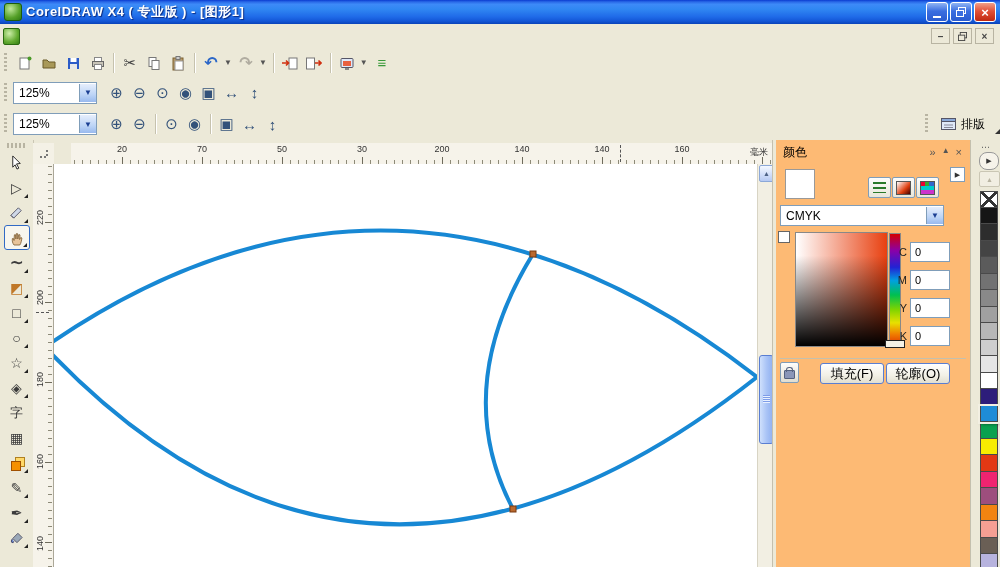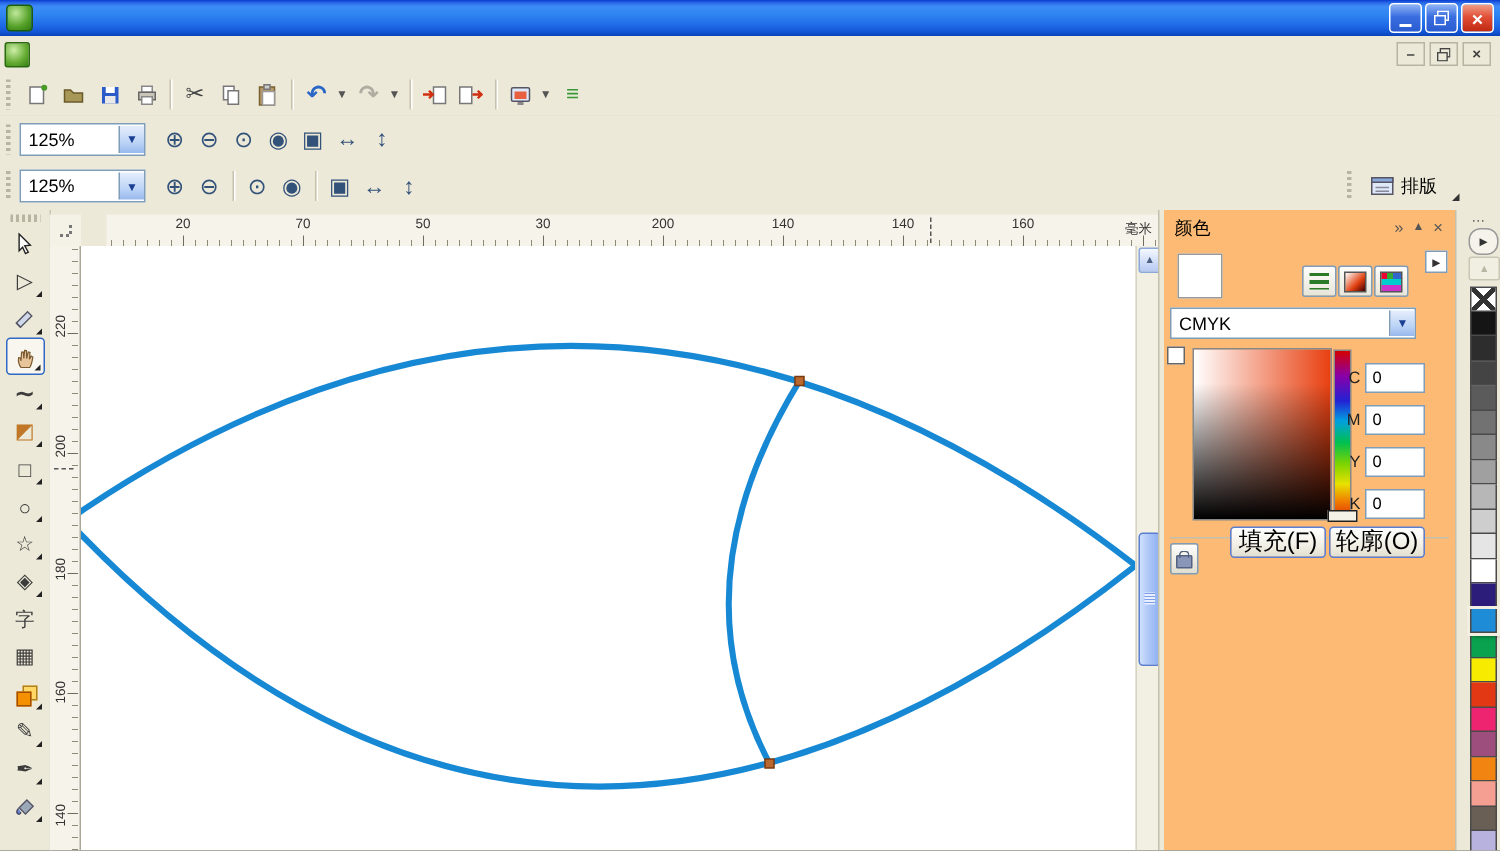--- a/index.html
+++ b/index.html
@@ -45,21 +45,21 @@
   .custom-g{color:#3a9a3a;font-weight:bold;font-size:15px;}
   .dd{font-size:8px;color:#555;margin:0 2px 0 1px;}
   
   .combo{width:82px;height:20px;background:#fff;border:1px solid #7f9db9;display:flex;align-items:center;margin-right:8px;}
   .combo .cval{flex:1;padding-left:5px;}
   .combo .cbtn{width:16px;height:18px;background:linear-gradient(180deg,#e6eefc,#bcd4f6 60%,#98b9ee);
     border-left:1px solid #7f9db9;display:flex;align-items:center;justify-content:center;
     color:#1b3f93;font-size:8px;}
   .zic{width:23px;height:22px;display:flex;align-items:center;justify-content:center;
     font-size:15px;color:#33527a;}
-  #layoutbar{margin-left:auto;display:flex;align-items:center;padding-right:27px;}
+  #layoutbar{margin-left:auto;display:flex;align-items:center;padding-right:0;}
   #layout-btn{display:flex;align-items:center;gap:4px;padding:2px 6px;}
   .corner-tri{width:0;height:0;border-left:5px solid transparent;border-bottom:5px solid #333;margin-left:4px;margin-top:14px;}
   
   #workspace{position:absolute;left:0;top:140px;width:1000px;height:427px;background:#ece9d8;}
   
   #toolbox{position:absolute;left:0;top:0;width:33px;height:427px;border-right:1px solid #cac6b4;
     display:flex;flex-direction:column;align-items:center;background:#ece9d8;}
   #toolbox .tgrip{width:20px;height:5px;margin:3px 0 2px 0;
     background:repeating-linear-gradient(90deg,#b8b4a2 0 2px,transparent 2px 4px);}
   .tool{position:relative;width:26px;height:25px;display:flex;align-items:center;justify-content:center;
@@ -144,23 +144,23 @@
   .chrow{display:flex;align-items:center;height:20px;margin-bottom:8px;}
   .chlabel{width:13px;text-align:right;margin-right:3px;color:#222;font-size:11px;}
   .chfield{width:34px;height:18px;background:#fff;border:1px solid #7f9db9;padding-left:4px;
     display:flex;align-items:center;font-size:11px;}
   #ddiv{position:absolute;left:4px;top:218px;width:186px;border-top:1px solid #c4c0ae;}
   #lockbtn{position:absolute;left:4px;top:222px;width:17px;height:19px;border:1px solid #7f9db9;border-radius:2px;
     background:linear-gradient(180deg,#fdfdfb,#e0ddd0);display:flex;align-items:center;justify-content:center;}
   .lock-ic{width:9px;height:7px;background:#8a96b8;border:1px solid #55627f;border-radius:1px;position:relative;margin-top:3px;}
   .lock-ic:before{content:"";position:absolute;left:1px;top:-4px;width:5px;height:4px;border:1px solid #55627f;
     border-bottom:none;border-radius:3px 3px 0 0;}
-  .xpbtn{position:absolute;top:211px;height:19px;border:1px solid #5a7ed2;border-radius:3px;
+  .xpbtn{position:absolute;top:223px;height:19px;border:1px solid #5a7ed2;border-radius:3px;
     background:linear-gradient(180deg,#fff,#f2f0e6 60%,#e2dfd0);display:flex;align-items:center;justify-content:center;
-    font-size:16px;color:#000;}
+    font-size:13px;color:#000;}
   #fillbtn{left:44px;width:62px;}
   #outlinebtn{left:110px;width:62px;}
   
   #palette{position:absolute;left:970px;top:0;width:30px;height:427px;background:#ece9d8;
     border-left:1px solid #c4c0ae;box-sizing:border-box;}
   #pdots{position:absolute;left:10px;top:2px;font-size:9px;color:#666;letter-spacing:1px;}
   #pflyout{position:absolute;left:8px;top:12px;width:18px;height:16px;border:1px solid #999;border-radius:8px;
     background:#f6f3ea;display:flex;align-items:center;justify-content:center;font-size:7px;color:#333;}
   #pscrollup{position:absolute;left:8px;top:31px;width:19px;height:14px;border:1px solid #cac6b4;border-radius:2px;
     background:#f1eee2;color:#b8b4a2;font-size:7px;display:flex;align-items:center;justify-content:center;}
@@ -169,20 +169,21 @@
   .swatch:first-child{border-top:1px solid #4a4a4a;}
   .swatch.sel{position:relative;z-index:2;outline:2px solid #f2efe2;box-shadow:1px 2px 3px rgba(0,0,0,.55);}
 </style>
 </head>
 <body>
 
 <div id="app">
 
   <div id="titlebar">
     <div id="app-icon"></div>
+    <span id="title-text">CorelDRAW X4 ( 专业版 ) - [图形1]</span>
     <div class="winbtns">
       <div class="wbtn">
           <span class="minline"></span>
         </div>
       <div class="wbtn">
         <svg width="10" height="10" viewBox="0 0 10 10">
             <rect x="2.5" y="0.5" width="7" height="6" fill="none" stroke="#fff"></rect>
             <rect x="0.5" y="3.5" width="7" height="6" fill="#3a6ee0" stroke="#fff"></rect>
           </svg>
       </div>

